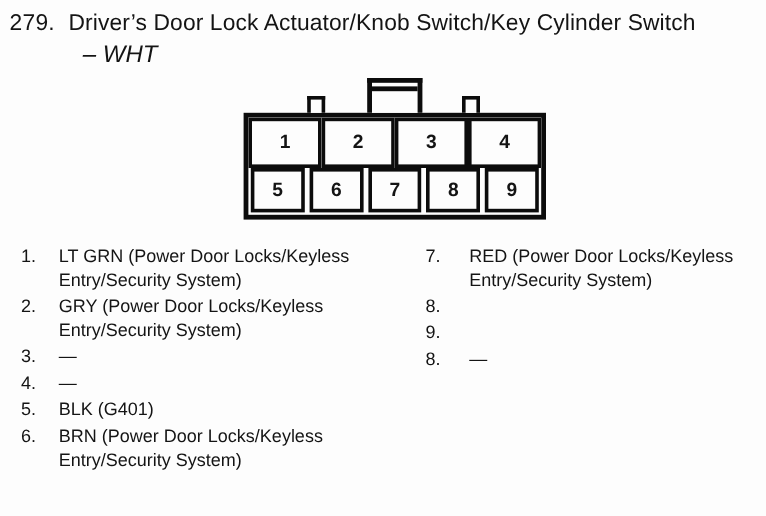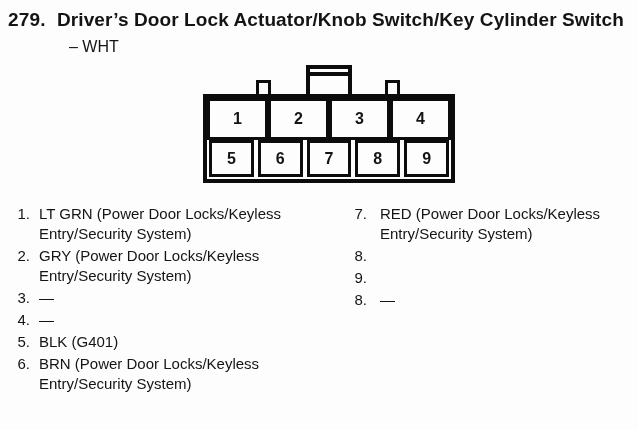--- a/index.html
+++ b/index.html
@@ -10,32 +10,32 @@
     color: #141414;
     font-family: "Liberation Sans", sans-serif;
     overflow: hidden;
     position: relative;
   }
 
   
   .header { padding: 9px 0 0 8px; }
   .header-line { display: flex; align-items: baseline; }
   .item-number {
-    font-weight: bold;
+    font-weight: normal;
     font-size: 19px;
     min-width: 49px;
     letter-spacing: 0.2px;
   }
   .page-title {
-    font-weight: bold;
+    font-weight: normal;
     font-size: 19px;
     letter-spacing: 0.1px;
     white-space: nowrap;
   }
-  .detail-list { margin: 5px 16px 0 61px; font-size: 16px; line-height: 21px; }
+  .detail-list { margin: 5px 16px 0 61px; font-size: 20px; line-height: 21px; font-style: italic; }
   .detail-item { white-space: nowrap; }
 
   
   .connector-diagram {
     position: relative;
     width: 252px;
     margin: 8px 0 0 203px;
   }
   .tab-row { position: relative; height: 29px; }
   .connector-latch {
@@ -94,22 +94,22 @@
     font-size: 15px;
     line-height: 20px;
   }
   .pin-col { box-sizing: border-box; }
   .pin-col-left  { width: 320px; }
   .pin-col-right { width: 308px; }
   .pin-entry { display: flex; align-items: flex-start; margin-bottom: 2px; }
   .pin-entry-number { text-align: right; flex: none; }
   .pin-col-left  .pin-entry-number { width: 20px; }
   .pin-col-right .pin-entry-number { width: 37px; }
-  .pin-entry-description { margin-left: 9px; width: 252px; }
-  .pin-col-right .pin-entry-description { margin-left: 13px; }
+  .pin-entry-description { margin-left: 19px; width: 252px; }
+  .pin-col-right .pin-entry-description { margin-left: 24px; }
 </style>
 </head>
 <body>
 
 <div class="header">
   <div class="header-line">
     <span class="item-number">279.</span>
     <span class="page-title">Driver’s Door Lock Actuator/Knob Switch/Key Cylinder Switch</span>
   </div>
   <div class="detail-list">

